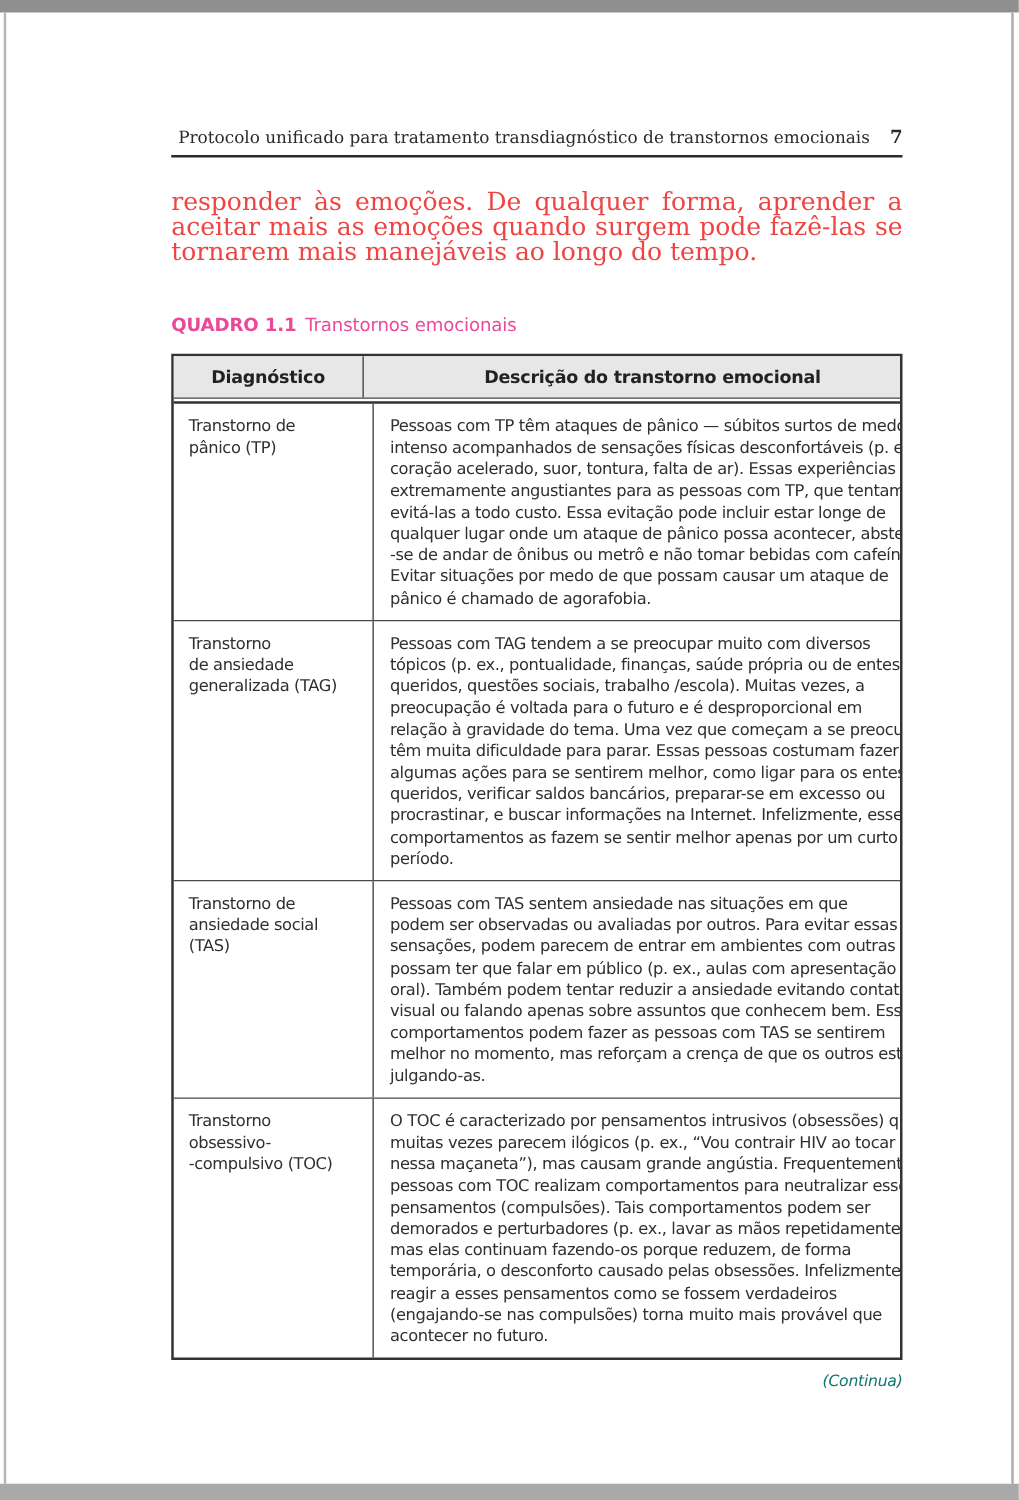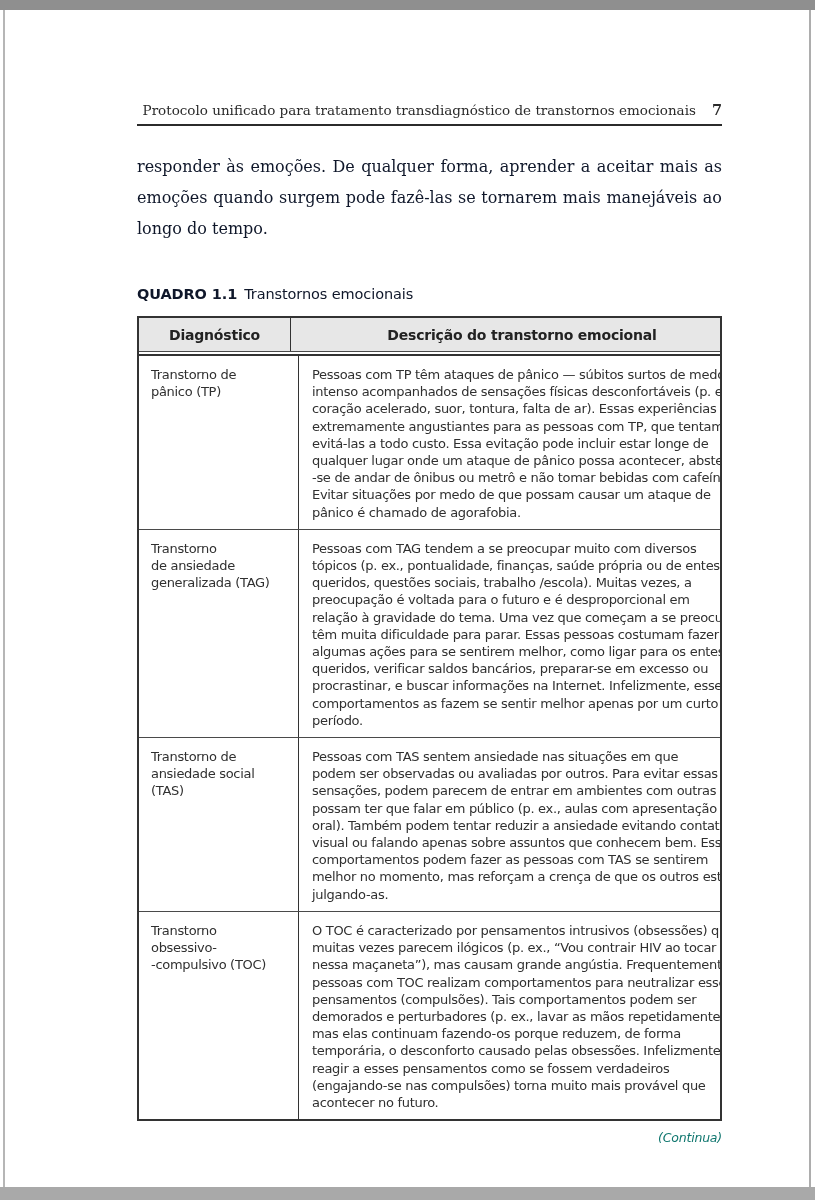--- a/index.html
+++ b/index.html
@@ -30,29 +30,29 @@
     font-size: 13.5px; color: #2a2a2a;
     padding-bottom: 6px;
     border-bottom: 2px solid #2b2b2b;
   }
   .running-head .page-num { font-weight: bold; margin-left: 16px; font-size: 14.5px; }
 
   
   .intro {
     margin-top: 25px;
     font-family: "DejaVu Serif", serif;
-    font-size: 16px; line-height: 31px;
+    font-size: 20px; line-height: 20px;
     text-align: justify;
-    color: #0f172a;
+    color: #ef4444;
   }
 
   
   .quadro-title {
     margin-top: 42px;
-    font-size: 14.5px; color: #0f172a;
+    font-size: 14.5px; color: #ec4899;
     letter-spacing: -0.1px;
   }
   .quadro-title .label { font-weight: bold; margin-right: 7px; }
 
   
   .table-box {
     margin-top: 14px;
     border: 2px solid #333333;
     background: #ffffff;
   }

